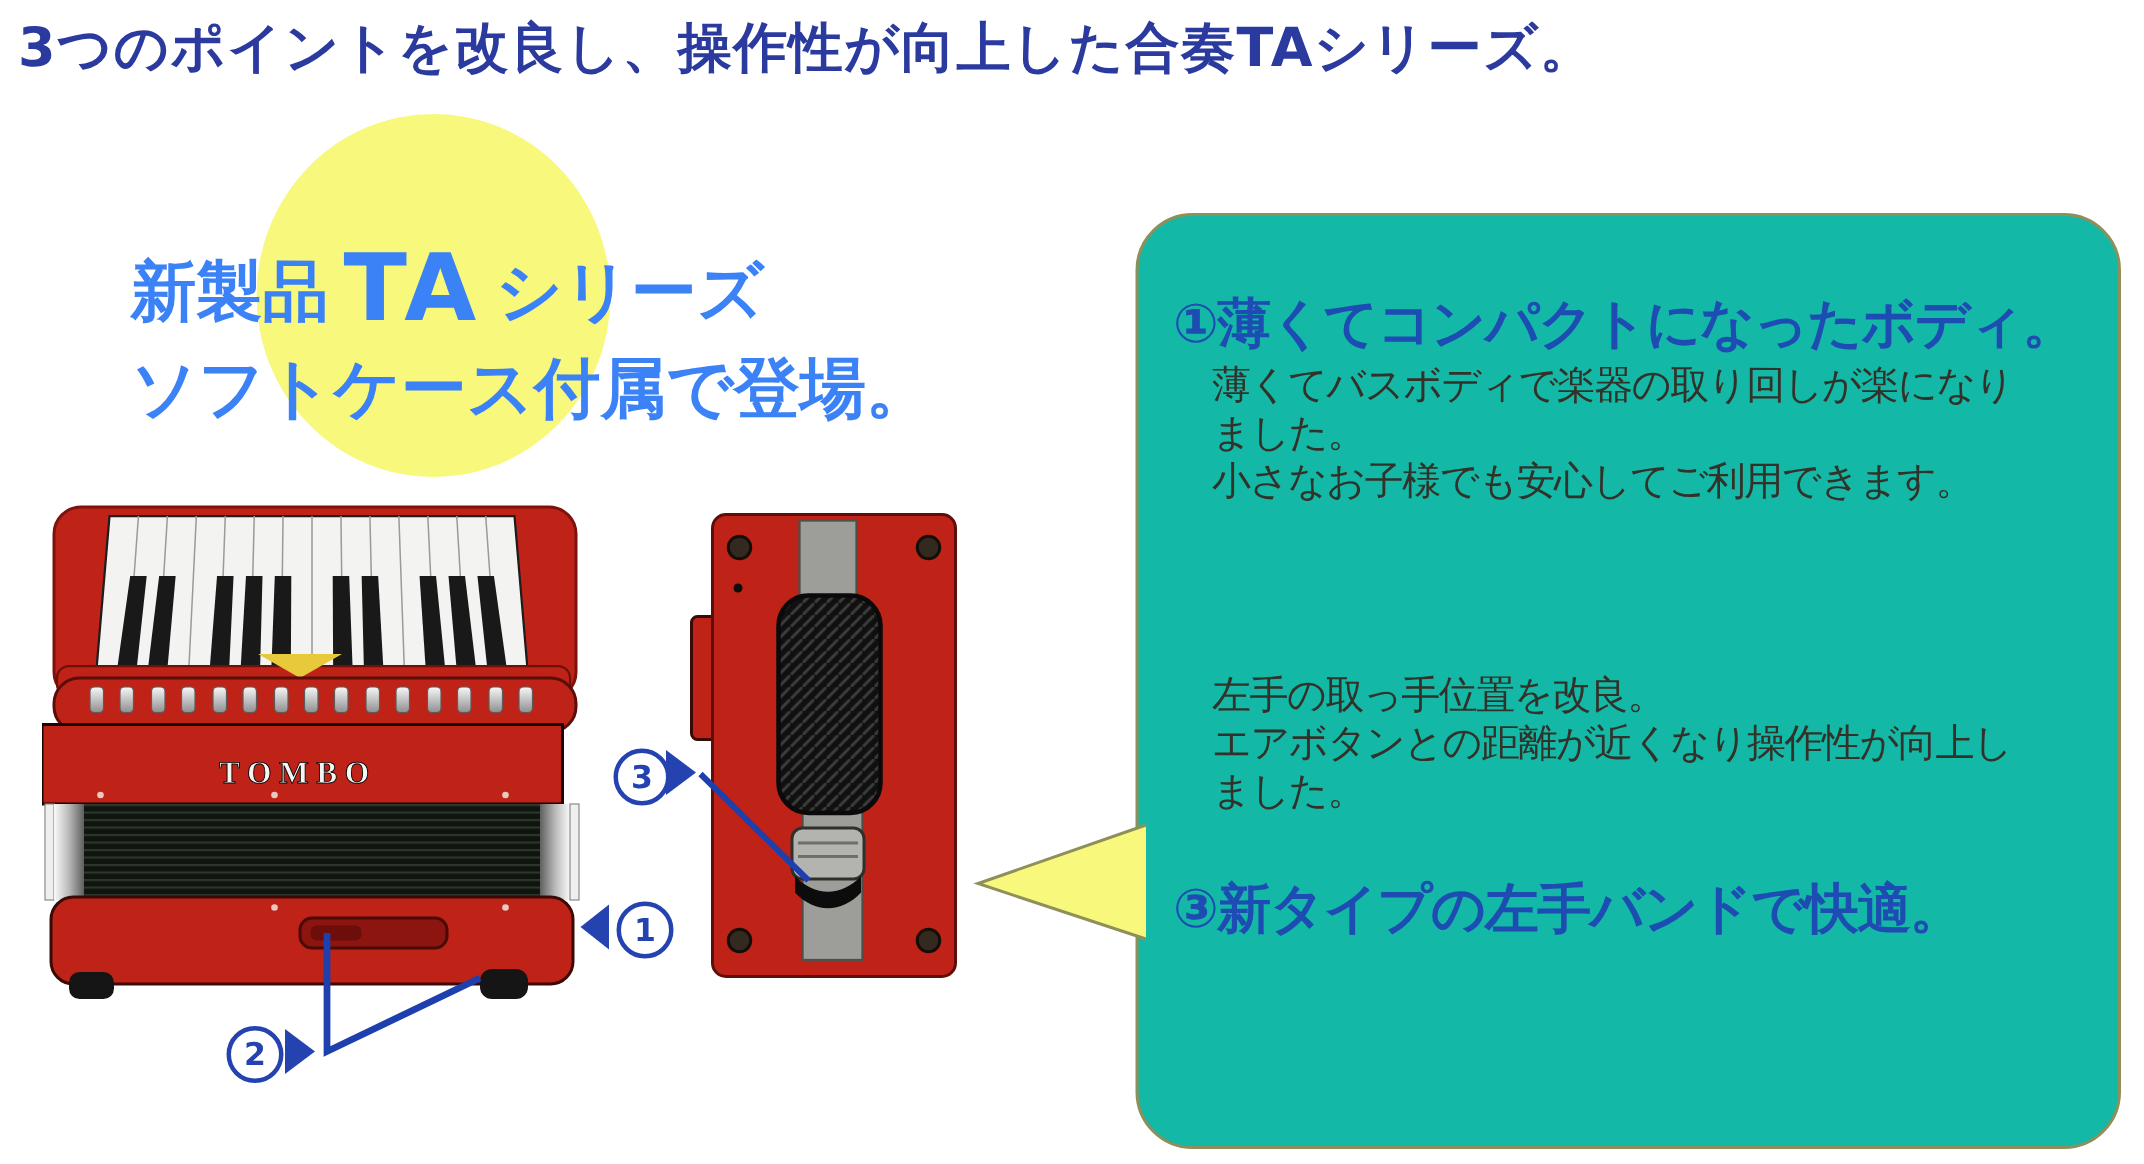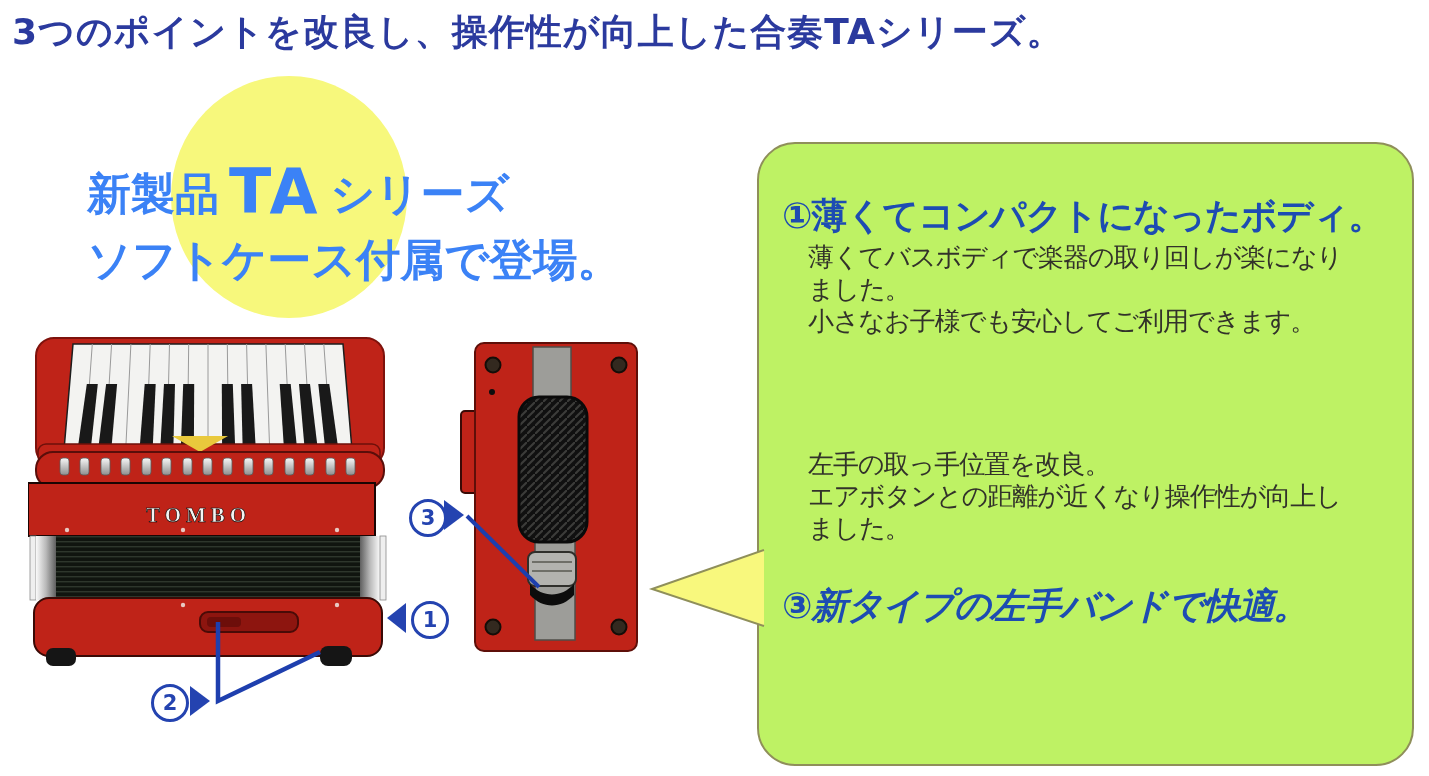--- a/index.html
+++ b/index.html
@@ -13,30 +13,30 @@
 
   
   .promo-circle{left:171px;top:76px;width:236px;height:242px;border-radius:50%;
                 background:#f7f87c;z-index:1;}
   .promo-text{left:87px;top:128px;z-index:2;color:#3b82f6;font-weight:bold;line-height:1.16;margin-top:28px;}
   .promo-line1{font-size:44px;white-space:nowrap;}
   .promo-model{font-size:62px;letter-spacing:3px;margin:0 10px;vertical-align:-4px;}
   .promo-line2{font-size:44px;white-space:nowrap;margin-top:6px;}
 
   
-  .bubble{left:757px;top:142px;width:653px;height:620px;background:#bef264;
+  .bubble{left:757px;top:142px;width:653px;height:620px;background:#14b8a6;
           border:2px solid #8f8f5a;border-radius:38px;z-index:5;}
   .bubble-tail{left:648px;top:546px;z-index:6;}
   .pt-head{position:absolute;left:23px;font-size:36px;font-weight:bold;color:#1d4cb2;
            white-space:nowrap;letter-spacing:-1px;}
   .pt-body{position:absolute;left:49px;font-size:26px;color:#32322a;line-height:32px;
            white-space:pre-line;letter-spacing:-1px;}
   .h1{top:48px;} .b1{top:97px;}
   .h2{top:244px;} .b2{top:304px;}
-  .h3{top:438px;font-style:italic;} .b3{top:502px;}
+  .h3{top:438px;} .b3{top:502px;}
 
   
   .marker{width:32px;height:32px;border:3px solid #2443b0;border-radius:50%;
           background:#fff;color:#2443b0;font-size:21px;font-weight:bold;
           display:flex;align-items:center;justify-content:center;z-index:10;}
   .tri{width:0;height:0;z-index:10;}
   .tri-right{border-top:15px solid transparent;border-bottom:15px solid transparent;
              border-left:20px solid #2443b0;}
   .tri-left{border-top:15px solid transparent;border-bottom:15px solid transparent;
             border-right:19px solid #2443b0;}

